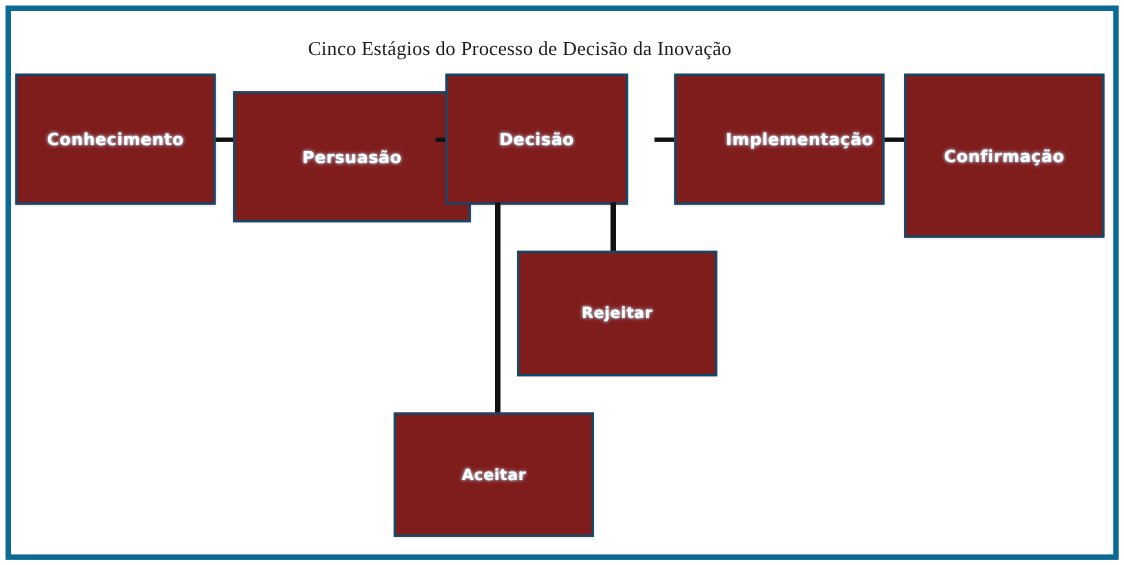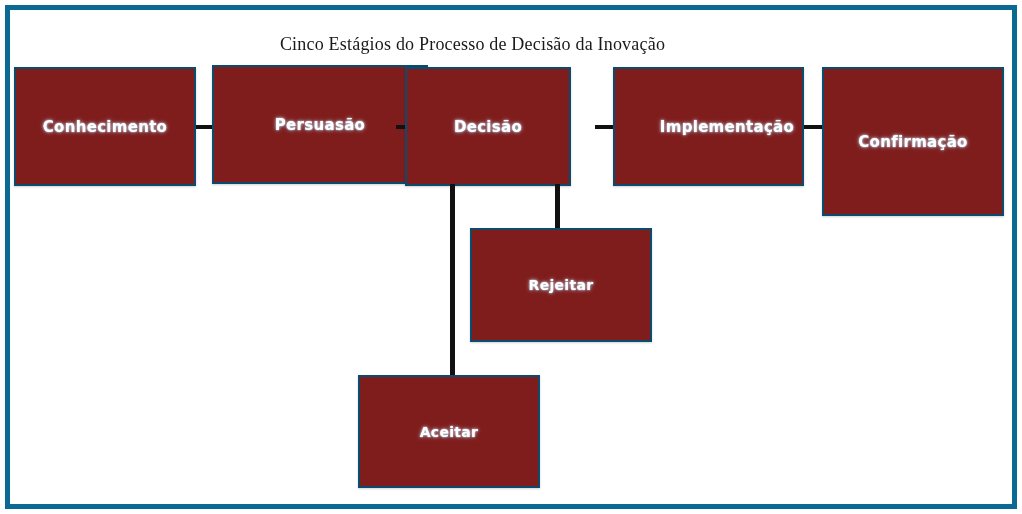--- a/index.html
+++ b/index.html
@@ -92,21 +92,21 @@
   <div class="frame"></div>
 
   <div class="diagram-title">Cinco Estágios do Processo de Decisão da Inovação</div>
 
   <div class="node" style="left:14px; top:67px; width:182px; height:119px;">
     <span class="node-label">Conhecimento</span>
   </div>
 
   <div class="connector-h" style="left:196px; top:125px; width:16px;"></div>
 
-  <div class="node" style="left:212px; top:65px; width:216px; height:119px;">
+  <div class="node" style="left:212px; top:83px; width:216px; height:119px;">
     <span class="node-label">Persuasão</span>
   </div>
 
   <div class="connector-h" style="left:396px; top:125px; width:17px;"></div>
 
   <div class="node" style="left:405px; top:67px; width:166px; height:119px;">
     <span class="node-label">Decisão</span>
   </div>
 
   <div class="connector-h" style="left:595px; top:125px; width:18px;"></div>

